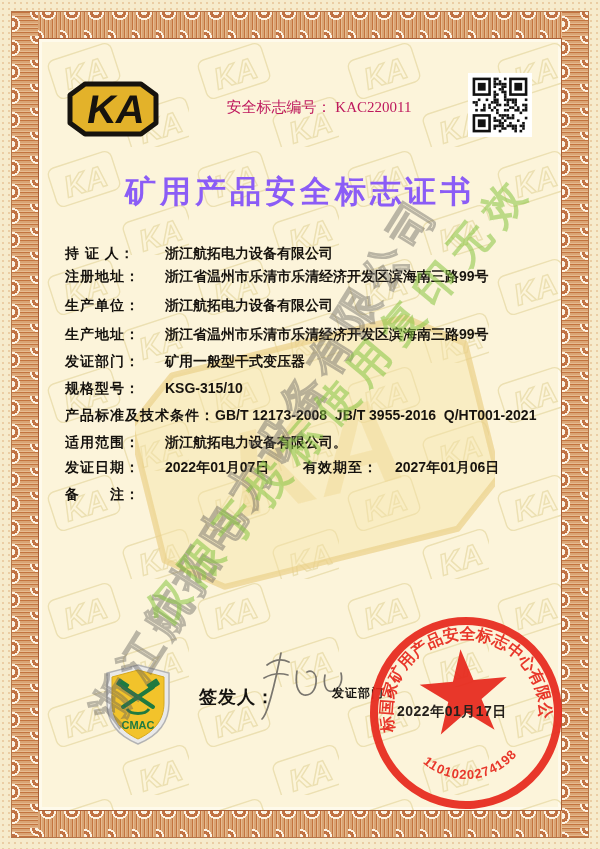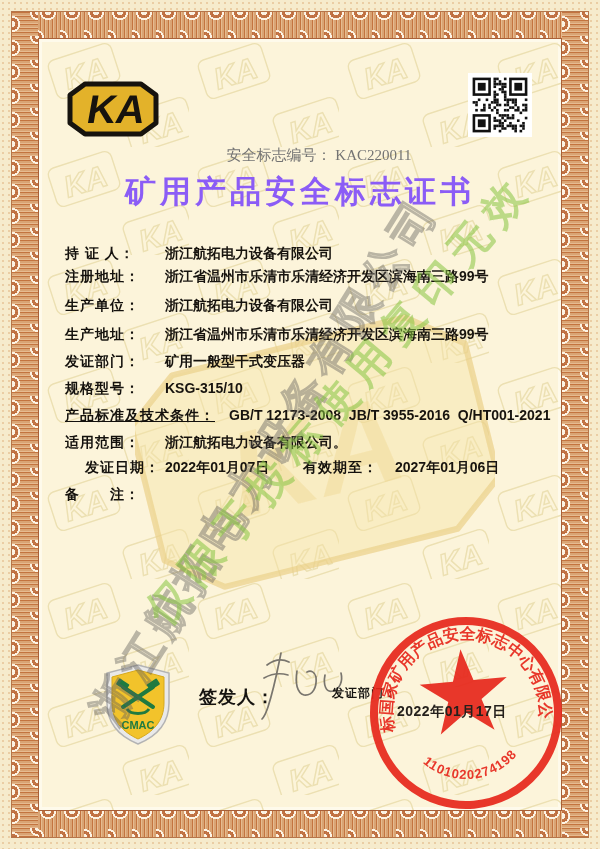--- a/index.html
+++ b/index.html
@@ -24,36 +24,36 @@
   .fs-v{background-size:26px 24px,26px 24px,auto;}
   .frame-line{position:absolute;inset:11px;border:1px solid #b5754a;pointer-events:none;}
   .inner{position:absolute;left:38px;top:38px;right:38px;bottom:38px;
          background:#fcf4da;border:1px solid #a86038;
          box-shadow:inset 0 0 0 3px #fefaeb;}
   .bgpat{position:absolute;inset:0;width:100%;height:100%;pointer-events:none;}
   .bigwm{position:absolute;left:96px;top:274px;pointer-events:none;opacity:.85;}
 
   .ka-badge{position:absolute;left:28px;top:42px;}
   .serial{position:absolute;left:140px;top:59px;width:280px;text-align:center;
-          font-family:"Liberation Serif",serif;font-size:15px;color:#737373;margin-top:48px;}
+          font-family:"Liberation Serif",serif;font-size:15px;color:#be185d;}
   .qr{position:absolute;left:429px;top:34px;background:#fff;padding:2px;}
 
   .cert-title{position:absolute;left:0;right:0;top:132px;text-align:center;
       font-family:"Liberation Serif",serif;font-weight:bold;font-size:31px;
       letter-spacing:4px;color:#8b5cf6;}
 
   .row{position:absolute;left:26px;right:10px;font-size:14px;line-height:20px;
        font-weight:bold;color:#14110d;display:flex;}
   .lab{display:inline-block;width:100px;flex:none;letter-spacing:1px;}
-  .lab-wide{display:inline-block;flex:none;letter-spacing:1px;margin-right:14px;text-decoration:underline;}
+  .lab-wide{display:inline-block;flex:none;letter-spacing:1px;}
   .val{font-weight:bold;color:#17130e;white-space:pre-wrap;}
   .r1{top:204px}.r2{top:227px}.r3{top:256px}.r4{top:285px}.r5{top:312px}
   .r6{top:339px}.r7{top:366px}.r8{top:393px}.r9{top:418px}.r10{top:445px}
   .dates{display:block;}
-  .dates .d-lab1{position:absolute;left:0;margin-left:20px;}
+  .dates .d-lab1{position:absolute;left:0;}
   .dates .d-val1{position:absolute;left:100px;}
   .dates .d-lab2{position:absolute;left:238px;letter-spacing:1px;}
   .dates .d-val2{position:absolute;left:330px;}
 
   .statement{position:absolute;left:16px;right:14px;top:527px;
       font-size:15px;line-height:19px;font-weight:600;color:#14110d;
       text-align:justify;text-indent:2em;letter-spacing:.4px;}
 
   .cmac{position:absolute;left:64px;top:624px;}
   .signer-label{position:absolute;left:160px;top:646px;font-size:18px;font-weight:bold;letter-spacing:1px;}

